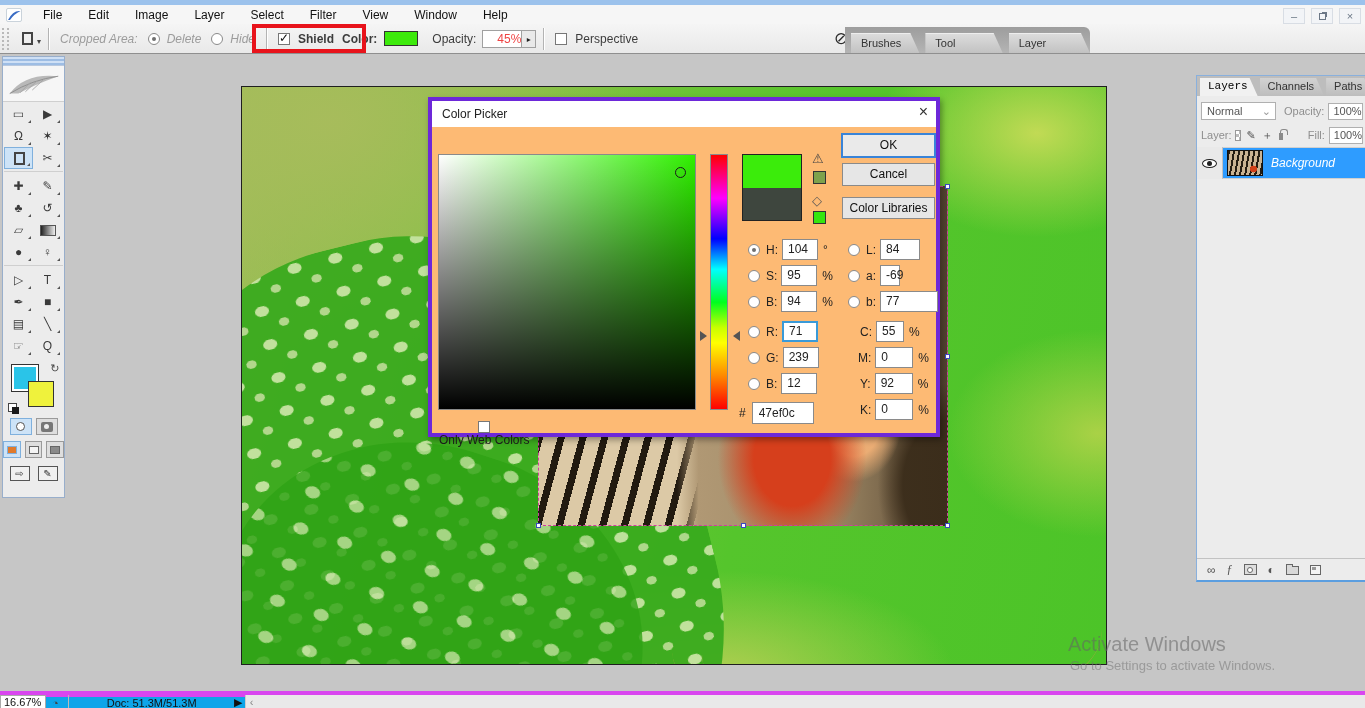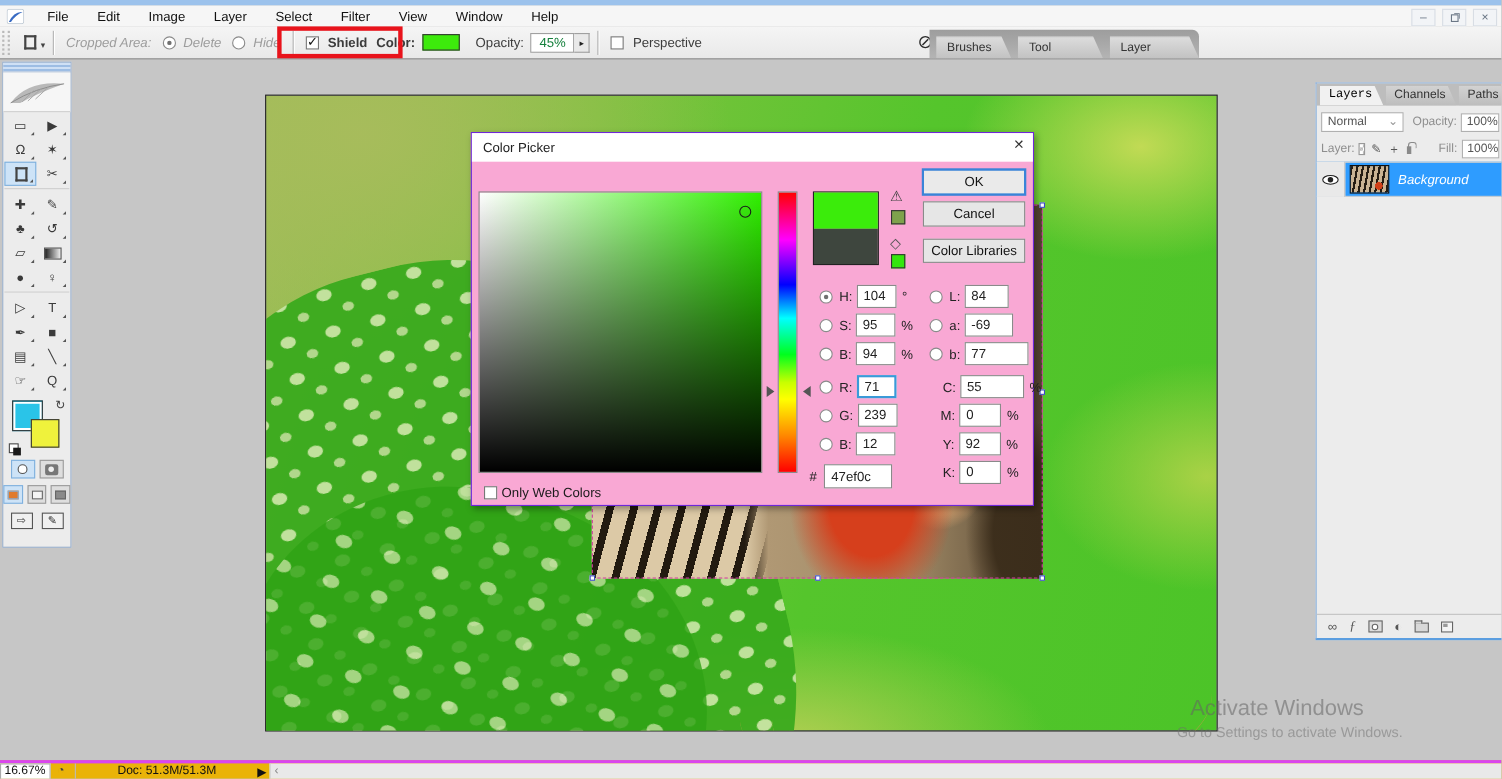--- a/index.html
+++ b/index.html
@@ -21,21 +21,21 @@
   .grip { width:7px; height:22px; margin:0 3px 0 2px; border-left:2px dotted #b9b9b9; border-right:2px dotted #b9b9b9; }
   .ob-sep { width:1px; height:22px; background:#b3b3b3; margin:0 7px; box-shadow:1px 0 0 #fff; }
   .ob-label { color:#3c3c3c; margin:0 4px; }
   .ob-label.disabled { color:#9c9c9c;font-style:italic; }
   .radio { width:12px; height:12px; border:1px solid #8a8a8a; border-radius:50%; background:#fff; display:inline-block; position:relative; margin:0 3px 0 6px; }
   .radio.checked::after { content:""; position:absolute; left:3px; top:3px; width:4px; height:4px; border-radius:50%; background:#707070; }
   .checkbox { width:12px; height:12px; border:1px solid #777; background:#fff; display:inline-block; position:relative; margin:0 4px; }
   .checkbox.checked::after { content:"✓"; position:absolute; left:0px; top:-3px; font-size:12px; color:#111; }
   .swatch { width:34px; height:15px; border:1px solid #333; background:#3dea0c; margin-left:3px; }
   .dropfield { display:flex; margin-left:2px; }
-  .dropfield .val { width:40px; height:18px; background:#fff; border:1px solid #a0a0a0; color:#15803d; text-align:center; line-height:16px; }
+  .dropfield .val { width:40px; height:18px; background:#fff; border:1px solid #a0a0a0; color:#ef4444; text-align:right; line-height:16px; }
   .dropfield .arr { width:14px; height:18px; border:1px solid #a0a0a0; border-left:none; background:#e9e9e9; font-size:8px; text-align:center; line-height:17px; color:#222; }
   .ob-icon { font-size:16px; color:#2b2b2b; margin:0 9px; }
   .bridge-icon { width:20px; height:17px; border:1px solid #555; background:#f2f2f2; position:relative; margin:0 8px; }
   .bridge-icon::before { content:"▦"; position:absolute; left:1px; top:0px; font-size:11px; color:#666; }
   .bridge-icon::after { content:"➚"; position:absolute; right:-4px; top:-6px; font-size:10px; color:#111; }
   .well { position:absolute; left:845px; top:3px; width:245px; height:26px; background:linear-gradient(#9d9d9d,#b4b4b4); border-radius:0 6px 0 0; display:flex; align-items:flex-end; }
   .well-tab { height:20px; margin-left:6px; padding:0 10px; background:linear-gradient(#dcdcdc,#c2c2c2); color:#333; font-size:11px; line-height:19px; clip-path:polygon(0 0,calc(100% - 9px) 0,100% 100%,0 100%); padding-right:18px; border-top:1px solid #eee; }
   .annotation-box { left:252px; top:24px; width:114px; height:29px; border:4px solid #e8131b; z-index:60; }
 
   
@@ -93,25 +93,25 @@
     background-image:
       radial-gradient(ellipse 120px 150px at 62% 80%, #d63f1c 0 32%, rgba(214,63,28,0) 62%),
       radial-gradient(ellipse 70px 85px at 77% 70%, rgba(240,176,118,.95) 0 38%, transparent 68%),
       radial-gradient(ellipse 90px 130px at 100% 88%, rgba(58,44,26,.95) 0 50%, transparent 78%),
       linear-gradient(90deg, rgba(176,152,116,0) 0, #b09874 8%, #a08a66 55%, #6a5840 88%, #50402e 100%),
       repeating-linear-gradient(105deg, #221a10 0 7px, #dcc9a6 7px 21px);
     background-position:0 0,0 0,0 0,100% 0,0 0;
     background-size:100% 100%,100% 100%,100% 100%,66% 100%,40% 100%; }
   .marquee { position:absolute; left:296px; top:99px; width:410px; height:340px; border:1px dashed #cf3fa0; }
   .handle { position:absolute; width:5px; height:5px; background:#fff; border:1px solid #3a4cc0; }
-  .watermark1 { left:1068px; top:633px; font-size:20px; color:rgba(100,100,100,.55); z-index:4;margin-left:14px; }
+  .watermark1 { left:1068px; top:633px; font-size:20px; color:rgba(100,100,100,.55); z-index:4; }
   .watermark2 { left:1070px; top:658px; font-size:13px; color:rgba(110,110,110,.5); z-index:4; }
 
   
-  .dialog { left:428px; top:120px; width:512px; height:340px; background:#f9a8d4; border:1px solid #6d28d9; z-index:20; box-shadow:2px 3px 6px rgba(0,0,0,.35); }
+  .dialog { left:428px; top:97px; width:512px; height:340px; background:#fdba74; border:4px solid #6d28d9; z-index:20; box-shadow:2px 3px 6px rgba(0,0,0,.35); }
   .dlg-title { height:26px; background:#fff; display:flex; align-items:center; }
   .dlg-title .t { margin-left:10px; font-size:12px; color:#222; }
   .dlg-close { position:absolute; right:8px; top:2px; font-size:16px; color:#333; }
   .colorfield { position:absolute; left:6px; top:53px; width:258px; height:256px; border:1px solid #8a8a8a;
     background:linear-gradient(to top, #000, rgba(0,0,0,0)), linear-gradient(to right, #fff, #2ff000); }
   .cf-marker { position:absolute; left:236px; top:12px; width:11px; height:11px; border:1px solid #1a1a1a; border-radius:50%; }
   .huebar { position:absolute; left:278px; top:53px; width:18px; height:256px; border:1px solid #8a8a8a;
     background:linear-gradient(to bottom,#ff0000 0%,#ff00ff 17%,#0000ff 33%,#00ffff 45%,#00ff1e 58%,#c8ff00 68%,#ffff00 74%,#ff8800 87%,#ff0000 100%); }
   .hue-arrow-l { position:absolute; left:268px; top:230px; border-top:5px solid transparent; border-bottom:5px solid transparent; border-left:7px solid #555; }
   .hue-arrow-r { position:absolute; left:301px; top:230px; border-top:5px solid transparent; border-bottom:5px solid transparent; border-right:7px solid #555; }
@@ -123,21 +123,21 @@
   .web-warn { position:absolute; left:380px; top:92px; font-size:13px; color:#555; }
   .web-swatch { position:absolute; left:381px; top:110px; width:13px; height:13px; background:#35e60e; border:1px solid #333; }
   .dlg-btn { position:absolute; left:410px; width:93px; height:23px; background:#e6e6e6; border:1px solid #8a8a8a; text-align:center; line-height:21px; font-size:12px; color:#111; }
   .dlg-btn.primary { border:1px solid #3a84d8; outline:2px solid #3a84d8; outline-offset:-1px; background:#eaeaea; }
   .frow { position:absolute; display:flex; align-items:center; font-size:12px; color:#222; }
   .fieldbox { width:36px; height:21px; background:#fff; border:1px solid #8a8a8a; line-height:19px; padding-left:5px; margin-left:4px; }
   .fieldbox.focus { border:2px solid #3a9ad8; line-height:17px; }
   .funit { margin-left:5px; }
   .flabel { display:inline-block; margin-left:3px; }
   .hexbox { width:62px; height:22px; background:#fff; border:1px solid #8a8a8a; line-height:20px; padding-left:6px; margin-left:6px; }
-  .webrow { position:absolute; left:7px; top:320px; display:flex; align-items:center; }
+  .webrow { position:absolute; left:7px; top:320px; display:flex; align-items:center;flex-direction:column; }
 
   
   .panel { left:1196px; top:75px; width:172px; height:507px; background:#ececec; border:1px solid #89b0dd; border-bottom:2px solid #5b9ee0; z-index:5; }
   .ptabs { height:20px; background:#bdbdbd; display:flex; align-items:flex-end; padding-left:3px; }
   .ptab { height:18px; padding:0 10px 0 8px; margin-right:2px; font-size:11px; line-height:17px; color:#333; background:linear-gradient(#d2d2d2,#bdbdbd); clip-path:polygon(0 0,calc(100% - 8px) 0,100% 100%,0 100%); }
   .ptab.active { background:#f1f1f1; color:#000;font-family:Liberation Mono, monospace; }
   .prow { display:flex; align-items:center; height:24px; padding:0 4px; color:#8e8e8e; font-size:11px; }
   .blend { width:88px; height:18px; background:#fff; border:1px solid #b0b0b0; color:#555; line-height:16px; padding-left:5px; position:relative; }
   .blend::after { content:"⌄"; position:absolute; right:4px; top:0px; color:#999; }
   .pfield { width:40px; height:17px; background:#fff; border:1px solid #b0b0b0; color:#555; line-height:15px; padding-left:4px; margin-left:4px; }
@@ -156,21 +156,21 @@
   .lname { margin-left:8px; color:#fff; font-style:italic; font-size:12px; }
   .pbottom { position:absolute; left:0; bottom:0; width:100%; height:22px; border-top:1px solid #c2c2c2; display:flex; align-items:center; gap:11px; padding-left:10px; color:#555; }
   .mask-icon { width:13px; height:11px; border:1px solid #666; background:#ddd; display:flex; align-items:center; justify-content:center; }
   .mask-icon i { width:6px; height:6px; border:1px solid #666; border-radius:50%; background:#fff; }
   .folder-icon { position:relative; width:13px; height:9px; background:#d8d8d8; border:1px solid #666; margin-top:2px; }
   .folder-icon::before { content:""; position:absolute; left:-1px; top:-3px; width:5px; height:2px; background:#d8d8d8; border:1px solid #666; border-bottom:none; }
   .newlayer-icon { position:relative; width:11px; height:10px; border:1px solid #666; background:#f4f4f4; }
   .newlayer-icon::before { content:""; position:absolute; left:1px; top:1px; width:4px; height:3px; background:#999; }
 
   
-  .statusbar { left:0; top:691px; width:1365px; height:17px; background:#eab308; border-top:3px solid #d946ef; display:flex; align-items:center; font-size:11px; }
+  .statusbar { left:0; top:691px; width:1365px; height:17px; background:#0ea5e9; border-top:6px solid #d946ef; display:flex; align-items:center; font-size:11px; }
   .zoom-field { width:46px; height:15px; background:#fff; border:1px solid #aaa; padding-left:3px; line-height:13px; color:#111; }
   .sb-icon { margin:0 6px; color:#444; font-size:11px; }
   .sb-doc { width:160px; text-align:center; color:#111; }
   .sb-flyout { width:13px; text-align:center; color:#111; }
   .sb-sep { width:1px; height:15px; background:#bbb; margin:0 3px; }
   .sb-track { flex:1; height:15px; background:#e9e9e9; border-left:1px solid #ccc; color:#888; padding-left:4px; line-height:14px; }
 </style>
 </head>
 <body>
 
@@ -432,30 +432,30 @@
   </div>
 
   <div class="frow" style="left:410px;top:138px">
     <span class="radio"></span>
       <span class="flabel">L:</span>
     <div class="fieldbox" style="width:40px">84</div>
   </div>
   <div class="frow" style="left:410px;top:164px">
     <span class="radio"></span>
       <span class="flabel">a:</span>
-    <div class="fieldbox" style="width:44px">-69</div>
+    <div class="fieldbox" style="width:20px">-69</div>
   </div>
   <div class="frow" style="left:410px;top:190px">
     <span class="radio"></span>
       <span class="flabel">b:</span>
     <div class="fieldbox" style="width:58px">77</div>
   </div>
   <div class="frow" style="left:425px;top:220px">
     <span class="flabel">C:</span>
-    <div class="fieldbox" style="width:58px">55</div>
+    <div class="fieldbox" style="width:28px">55</div>
     <span class="funit">%</span>
   </div>
   <div class="frow" style="left:423px;top:246px">
     <span class="flabel">M:</span>
     <div class="fieldbox" style="width:38px">0</div>
     <span class="funit">%</span>
   </div>
   <div class="frow" style="left:425px;top:272px">
     <span class="flabel">Y:</span>
     <div class="fieldbox" style="width:38px">92</div>

